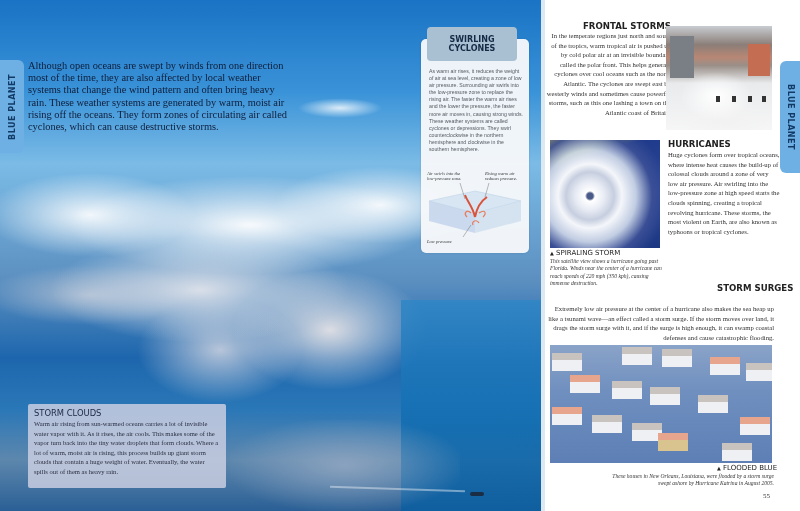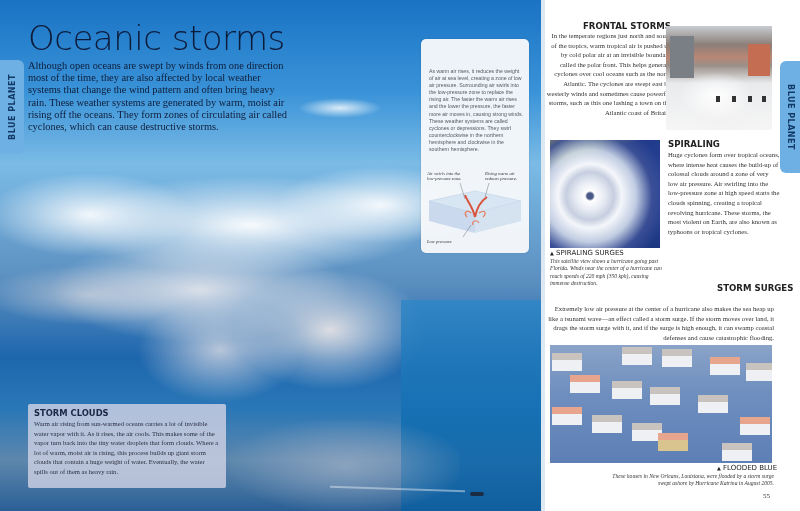--- a/index.html
+++ b/index.html
@@ -79,21 +79,21 @@
     font-size: 4.6px; line-height: 5.4px; color: #333;
   }
   .diagram svg { position: absolute; left: 0; top: 12px; }
 
   .storm-clouds-box {
     position: absolute; left: 28px; top: 404px; width: 198px; height: 84px;
     background: rgba(200,205,225,0.86); border-radius: 2px;
     padding: 4px 6px;
   }
   .storm-clouds-box h3 {
-    font-family: "DejaVu Sans", sans-serif; font-weight: bold; font-size: 8.4px;
+    font-family: "DejaVu Sans", sans-serif; font-weight: normal; font-size: 8.4px;
     color: #1d2745; margin-bottom: 1px;
   }
   .storm-clouds-box p {
     font-family: "Liberation Serif", serif; font-size: 6.6px; line-height: 9.5px; color: #2a2f40;
   }
 
   
   .right-page {
     position: absolute; left: 541px; top: 0; width: 259px; height: 511px; background: #ffffff;
   }
@@ -174,28 +174,31 @@
 <body>
 
 <div class="spread">
 
   <div class="left-page">
     <div class="sea-right"></div>
     <div class="sea-haze"></div>
     <div class="ship-wake"></div>
     <div class="ship"></div>
 
-    <h1 class="page-title">Oceanic storms</h1>
     <p class="intro-text">Although open oceans are swept by winds from one direction most of the time, they are also affected by local weather systems that change the wind pattern and often bring heavy rain. These weather systems are generated by warm, moist air rising off the oceans. They form zones of circulating air called cyclones, which can cause destructive storms.</p>
 
     <div class="side-tab-left">
       <span>BLUE PLANET</span>
     </div>
 
     <div class="cyclone-card">
+      <div class="cyclone-header">
+        <span>SWIRLING</span>
+        <span>CYCLONES</span>
+      </div>
       <p class="cyclone-body">As warm air rises, it reduces the weight of air at sea level, creating a zone of low air pressure. Surrounding air swirls into the low-pressure zone to replace the rising air. The faster the warm air rises and the lower the pressure, the faster more air moves in, causing strong winds. These weather systems are called cyclones or depressions. They swirl counterclockwise in the northern hemisphere and clockwise in the southern hemisphere.</p>
 
       <div class="diagram">
         <div class="lbl" style="left:0;top:0;width:38px;">Air swirls into the low-pressure zone.</div>
         <div class="lbl" style="left:58px;top:0;width:38px;">Rising warm air reduces pressure.</div>
         <svg width="96" height="60" viewBox="0 0 96 60">
           <polygon points="2,18 48,8 94,18 48,30" fill="#d8e6f3" stroke="#b9cde2" stroke-width="0.5"></polygon>
           <polygon points="2,18 48,30 48,50 2,38" fill="#b9cde8" opacity="0.7"></polygon>
           <polygon points="94,18 48,30 48,50 94,38" fill="#c9dbee" opacity="0.7"></polygon>
           <line x1="33" y1="0" x2="38" y2="16" stroke="#555" stroke-width="0.4"></line>
@@ -232,25 +235,25 @@
       <div class="bld2"></div>
       <div class="post" style="left:50px"></div>
       <div class="post" style="left:66px"></div>
       <div class="post" style="left:82px"></div>
       <div class="post" style="left:96px"></div>
     </div>
 
     <div class="photo-hurricane"></div>
     <div class="cap-head spiral-head">
       <span style="font-size:5px;">▲</span>
-      <span>SPIRALING SURGES</span>
+      <span>SPIRALING STORM</span>
     </div>
     <p class="cap-body spiral-body">This satellite view shows a hurricane going past Florida. Winds near the center of a hurricane can reach speeds of 220 mph (350 kph), causing immense destruction.</p>
 
-    <div class="sec-head hurr-head">SPIRALING</div>
+    <div class="sec-head hurr-head">HURRICANES</div>
     <p class="serif-body hurr-body">Huge cyclones form over tropical oceans, where intense heat causes the build-up of colossal clouds around a zone of very low air pressure. Air swirling into the low-pressure zone at high speed starts the clouds spinning, creating a tropical revolving hurricane. These storms, the most violent on Earth, are also known as typhoons or tropical cyclones.</p>
 
     <div class="sec-head surge-head">STORM SURGES</div>
     <p class="serif-body surge-body">Extremely low air pressure at the center of a hurricane also makes the sea heap up like a tsunami wave—an effect called a storm surge. If the storm moves over land, it drags the storm surge with it, and if the surge is high enough, it can swamp coastal defenses and cause catastrophic flooding.</p>
 
     <div class="photo-flood">
       <div class="house" style="left:2px;top:8px;"></div>
       <div class="house" style="left:72px;top:2px;"></div>
       <div class="house" style="left:112px;top:4px;"></div>
       <div class="house pink" style="left:160px;top:12px;"></div>

